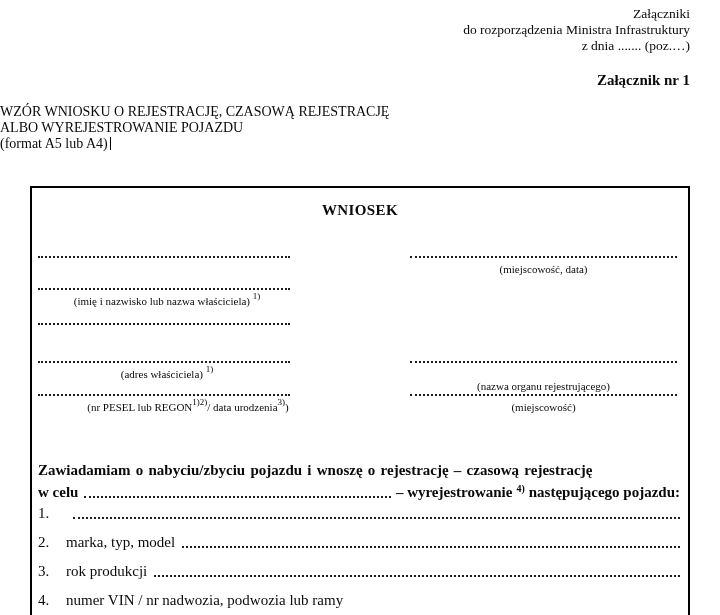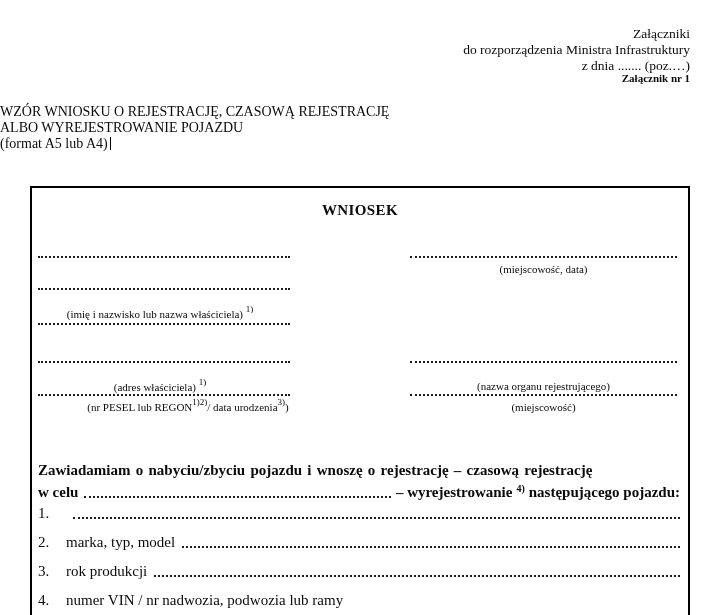--- a/index.html
+++ b/index.html
@@ -3,37 +3,37 @@
 <meta charset="utf-8">
 <style>
   html,body{margin:0;padding:0;background:#fff;}
   .page{
     position:relative;width:720px;height:615px;background:#ffffff;
     font-family:"Liberation Serif","DejaVu Serif",serif;color:#0a0a0a;
     overflow:hidden;
   }
   
   .annex-note{position:absolute;top:6px;right:30px;text-align:right;
-    font-size:13.5px;line-height:16px;margin-top:20px;}
-  .annex-number{position:absolute;top:72px;right:30px;font-weight:bold;font-size:11px;}
+    font-size:13.5px;line-height:16px;}
+  .annex-number{position:absolute;top:72px;right:30px;font-weight:bold;font-size:15px;}
   
   .doc-title{position:absolute;top:104px;left:0;width:100%;text-align:left;
     font-size:14px;line-height:16px;}
   .caret{display:inline-block;width:1.5px;height:13px;background:#000;
     margin-left:2px;vertical-align:-2px;}
   
   .form-box{position:absolute;top:186px;left:30px;width:656px;height:440px;
     border:2px solid #000;}
   .form-heading{position:absolute;top:14px;left:0;width:100%;text-align:center;
     font-weight:bold;font-size:15px;letter-spacing:.4px;}
   .dl{position:absolute;height:0;border-bottom:2px dotted #1c1c1c;}
   .dl.left{left:6px;width:252px;}
   .dl.right{left:378px;width:267px;}
   .lab{position:absolute;font-size:11px;line-height:13px;text-align:center;}
-  .lab.left{left:2px;width:252px;margin-top:13px;}
+  .lab.left{left:9px;width:252px;}
   .lab.wide{left:6px;width:300px;}
   .lab.right{left:378px;width:267px;}
   sup.fn{font-size:9px;line-height:0;position:relative;top:-1px;}
   
   .statement{position:absolute;top:271px;left:6px;width:642px;
     font-weight:bold;font-size:15px;line-height:22px;}
   .statement .l1{word-spacing:1.5px;}
   .statement .l2{display:flex;align-items:baseline;}
   .s-leader{flex:1;height:0;border-bottom:2px dotted #1c1c1c;
     align-self:flex-end;margin:0 5px 5px 6px;}

